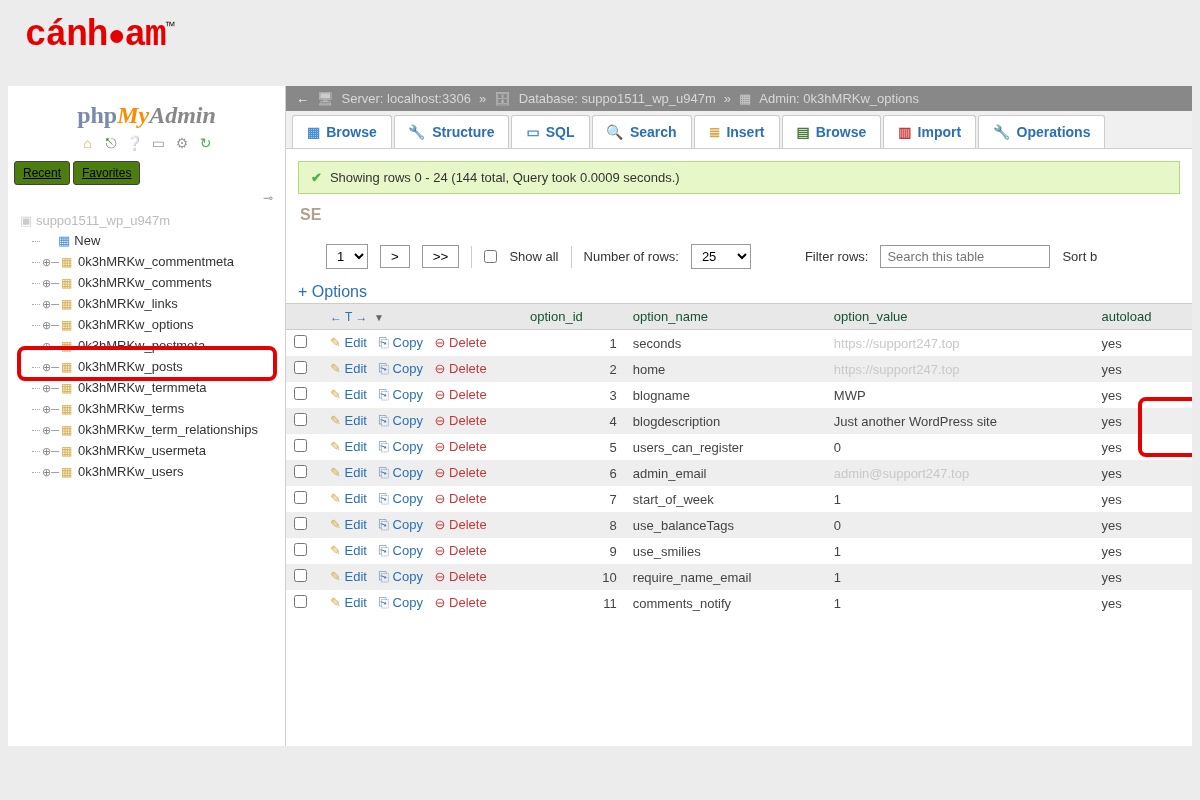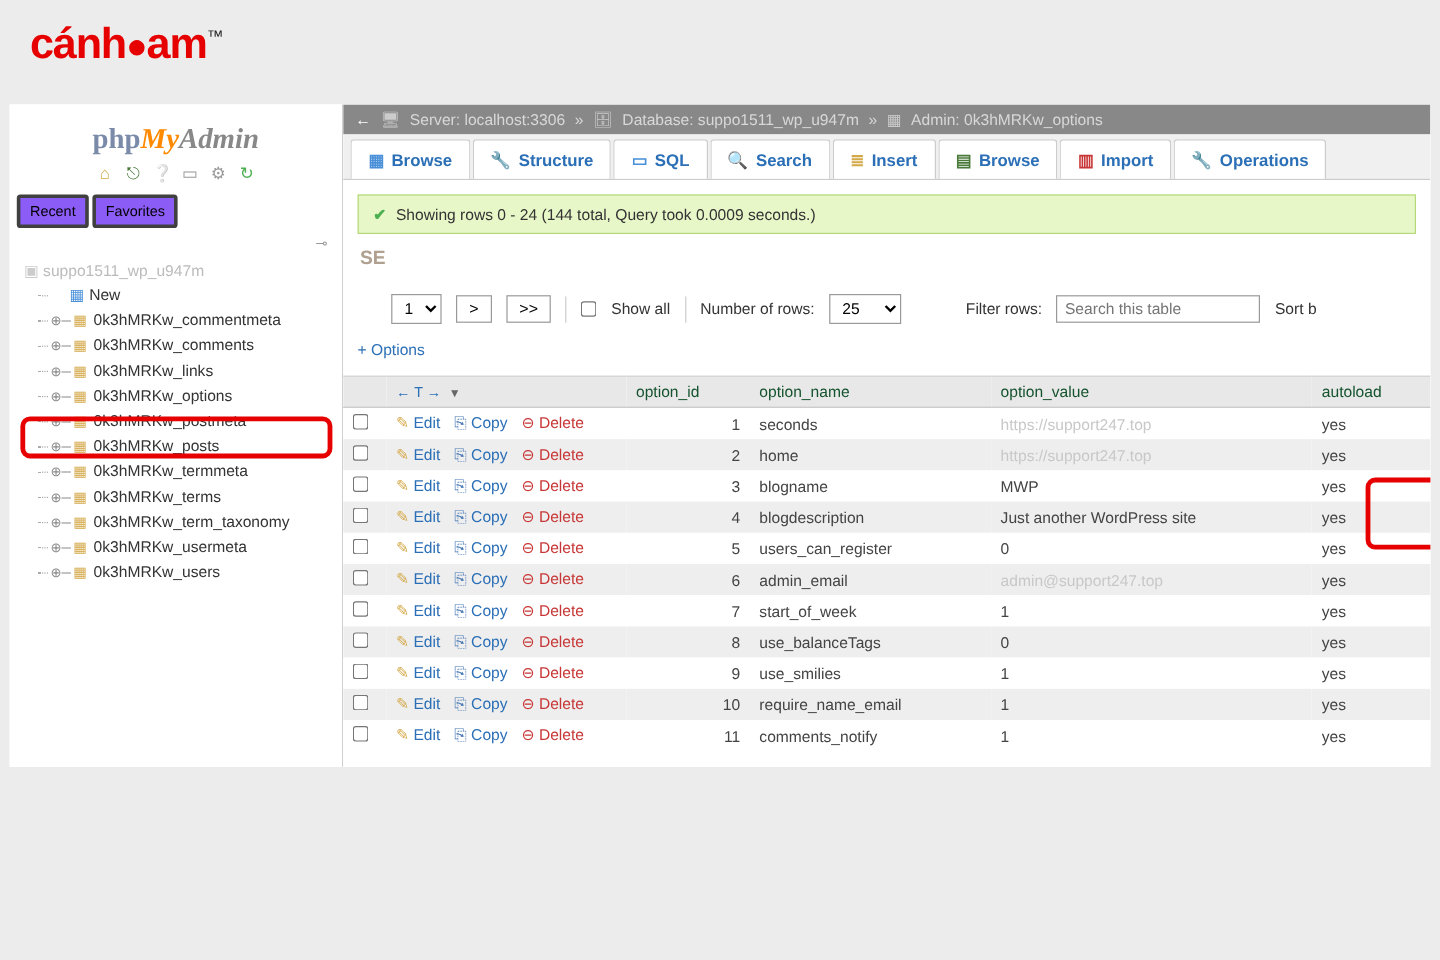--- a/index.html
+++ b/index.html
@@ -1,30 +1,30 @@
 <!DOCTYPE html>
 <html><head>
 <meta charset="utf-8">
 <style>
 * { box-sizing: border-box; margin: 0; padding: 0; }
 body { font-family: Arial, sans-serif; font-size: 13px; background: #ececec; color: #444; width: 1200px; height: 800px; overflow: hidden; }
 .page-wrap { padding: 15px 0 0 0; }
-.brand-logo { font-size: 36px; font-weight: bold; letter-spacing: -1px; padding-left: 25px; margin-bottom: 30px; font-family: Liberation Sans, sans-serif; }
+.brand-logo { font-size: 36px; font-weight: bold; letter-spacing: -1px; padding-left: 25px; margin-bottom: 30px; font-family: Liberation Mono, monospace; }
 .brand-logo .c1 { color: #e60000; }
 .brand-logo .tm { font-size: 14px; vertical-align: super; color: #222; font-weight: normal; }
-.main-area { display: flex; background: #fff; margin: 0 8px; height: 552px; }
+.main-area { display: flex; background: #fff; margin: 0 8px; height: 660px; }
 .sidebar { width: 278px; background: #fff; padding: 8px 6px; position: relative; border-right: 1px solid #d0d0d0; }
 .pma-logo { text-align: center; font-size: 24px; font-weight: bold; margin: 8px 0 6px; font-style: italic; font-family: Georgia, serif; }
 .pma-logo .p1 { color: #7a8aa8; font-style: normal; }
 .pma-logo .p2 { color: #ff8a00; }
 .pma-logo .p3 { color: #888; }
 .pma-icons { text-align: center; margin-bottom: 10px; }
 .pma-icons span { display: inline-block; width: 16px; height: 16px; margin: 0 2px; font-size: 14px; }
 .tabs-rf { display: flex; gap: 3px; margin: 6px 0; }
-.tabs-rf button { background: #8b5cf6; border: 3px solid #404040; border-radius: 3px; padding: 4px 8px; font-size: 12px; cursor: pointer; }
+.tabs-rf button { background: #4d7c0f; border: 1px solid #404040; border-radius: 3px; padding: 4px 8px; font-size: 12px; cursor: pointer; text-decoration: underline; }
 .collapse-icon { text-align: right; color: #999; font-size: 12px; padding-right: 6px; }
 .tree { margin-top: 6px; font-size: 13px; }
 .tree-db { color: #bbb; padding: 2px 0 2px 6px; }
 .tree-db::before { content: "▣ "; color: #ccc; }
 .tree-item { padding: 3px 0 3px 28px; color: #333; white-space: nowrap; overflow: hidden; text-overflow: ellipsis; position: relative; cursor: pointer; }
 .tree-item::before { content: ""; position: absolute; left: 18px; top: 50%; width: 8px; border-top: 1px dotted #aaa; }
 .tree-new { padding-left: 44px; color: #333; }
 .tree-new .ico { color: #4a90d9; margin-right: 4px; }
 .tree-tbl .plus { color: #888; font-size: 11px; margin-right: 2px; }
 .tree-tbl .ico { color: #d4a94a; margin-right: 2px; font-size: 12px; }
@@ -40,21 +40,21 @@
 .nav-tab .ti { font-size: 14px; }
 .success-bar { background: #e8f7c8; border: 1px solid #b5d97a; margin: 12px 12px 8px; padding: 8px 12px; font-size: 13px; color: #333; display: flex; align-items: center; gap: 8px; }
 .success-bar .chk { color: #4caf50; font-weight: bold; }
 .sel-row { padding: 4px 14px; color: #b0a090; font-size: 16px; font-weight: bold; }
 .controls { display: flex; align-items: center; gap: 12px; padding: 16px 18px 10px 40px; font-size: 13px; flex-wrap: wrap; }
 .controls select, .controls input[type=text] { border: 1px solid #999; padding: 3px 6px; font-size: 13px; background: #fff; }
 .controls .nav-btn { border: 1px solid #999; background: #fff; padding: 3px 10px; cursor: pointer; }
 .controls .divider { border-left: 1px solid #ccc; height: 22px; }
 .controls label { color: #333; }
 .filter-input { width: 170px; }
-.options-label { padding: 4px 12px 14px; color: #2b6fb6; font-size: 13px; }
+.options-label { padding: 4px 12px 2px; color: #2b6fb6; font-size: 16px; }
 table.data { width: 100%; border-collapse: collapse; font-size: 13px; }
 table.data th { text-align: left; padding: 5px 8px; background: #e8e8e8; color: #2b6fb6; font-weight: normal; border-top: 1px solid #ccc; border-bottom: 1px solid #ccc; }
 table.data th.sortcol { color: #14532d; }
 table.data td { padding: 5px 8px; }
 table.data tr.odd { background: #fff; }
 table.data tr.even { background: #eee; }
 .action-cell { white-space: nowrap; }
 .action-cell a { color: #2b6fb6; margin-right: 8px; cursor: pointer; }
 .action-cell .del { color: #c83737; }
 .action-cell .ico-e { color: #d4a94a; }
@@ -97,21 +97,21 @@
         <div class="tree-item tree-new"><span class="ico">▦</span><span>New</span></div>
         <div id="tree-tables">
             <div class="tree-item tree-tbl"><span class="plus">⊕─</span><span class="ico">▦</span> 0k3hMRKw_commentmeta</div>
             <div class="tree-item tree-tbl"><span class="plus">⊕─</span><span class="ico">▦</span> 0k3hMRKw_comments</div>
             <div class="tree-item tree-tbl"><span class="plus">⊕─</span><span class="ico">▦</span> 0k3hMRKw_links</div>
             <div class="tree-item tree-tbl"><span class="plus">⊕─</span><span class="ico">▦</span> 0k3hMRKw_options</div>
             <div class="tree-item tree-tbl"><span class="plus">⊕─</span><span class="ico">▦</span> 0k3hMRKw_postmeta</div>
             <div class="tree-item tree-tbl"><span class="plus">⊕─</span><span class="ico">▦</span> 0k3hMRKw_posts</div>
             <div class="tree-item tree-tbl"><span class="plus">⊕─</span><span class="ico">▦</span> 0k3hMRKw_termmeta</div>
             <div class="tree-item tree-tbl"><span class="plus">⊕─</span><span class="ico">▦</span> 0k3hMRKw_terms</div>
-            <div class="tree-item tree-tbl"><span class="plus">⊕─</span><span class="ico">▦</span> 0k3hMRKw_term_taxonomy</div>
+            <div class="tree-item tree-tbl"><span class="plus">⊕─</span><span class="ico">▦</span> 0k3hMRKw_term_relationships</div>
             <div class="tree-item tree-tbl"><span class="plus">⊕─</span><span class="ico">▦</span> 0k3hMRKw_usermeta</div>
             <div class="tree-item tree-tbl"><span class="plus">⊕─</span><span class="ico">▦</span> 0k3hMRKw_users</div>
           </div>
       </div>
       <div class="highlight-1"></div>
       <div class="annot-1">1</div>
     </div>
 
     <div class="content">
       <div class="breadcrumb">

